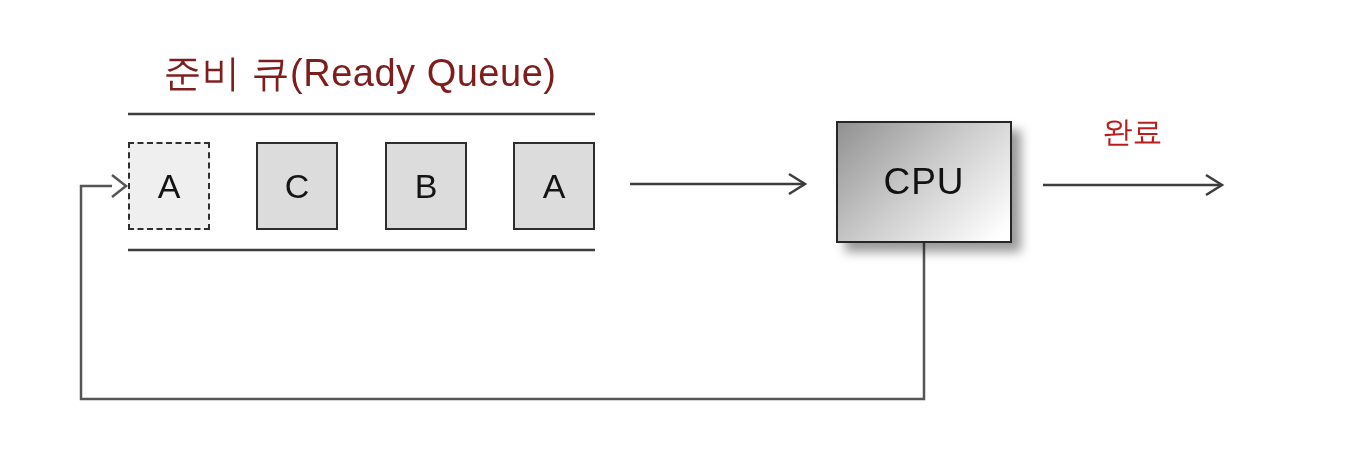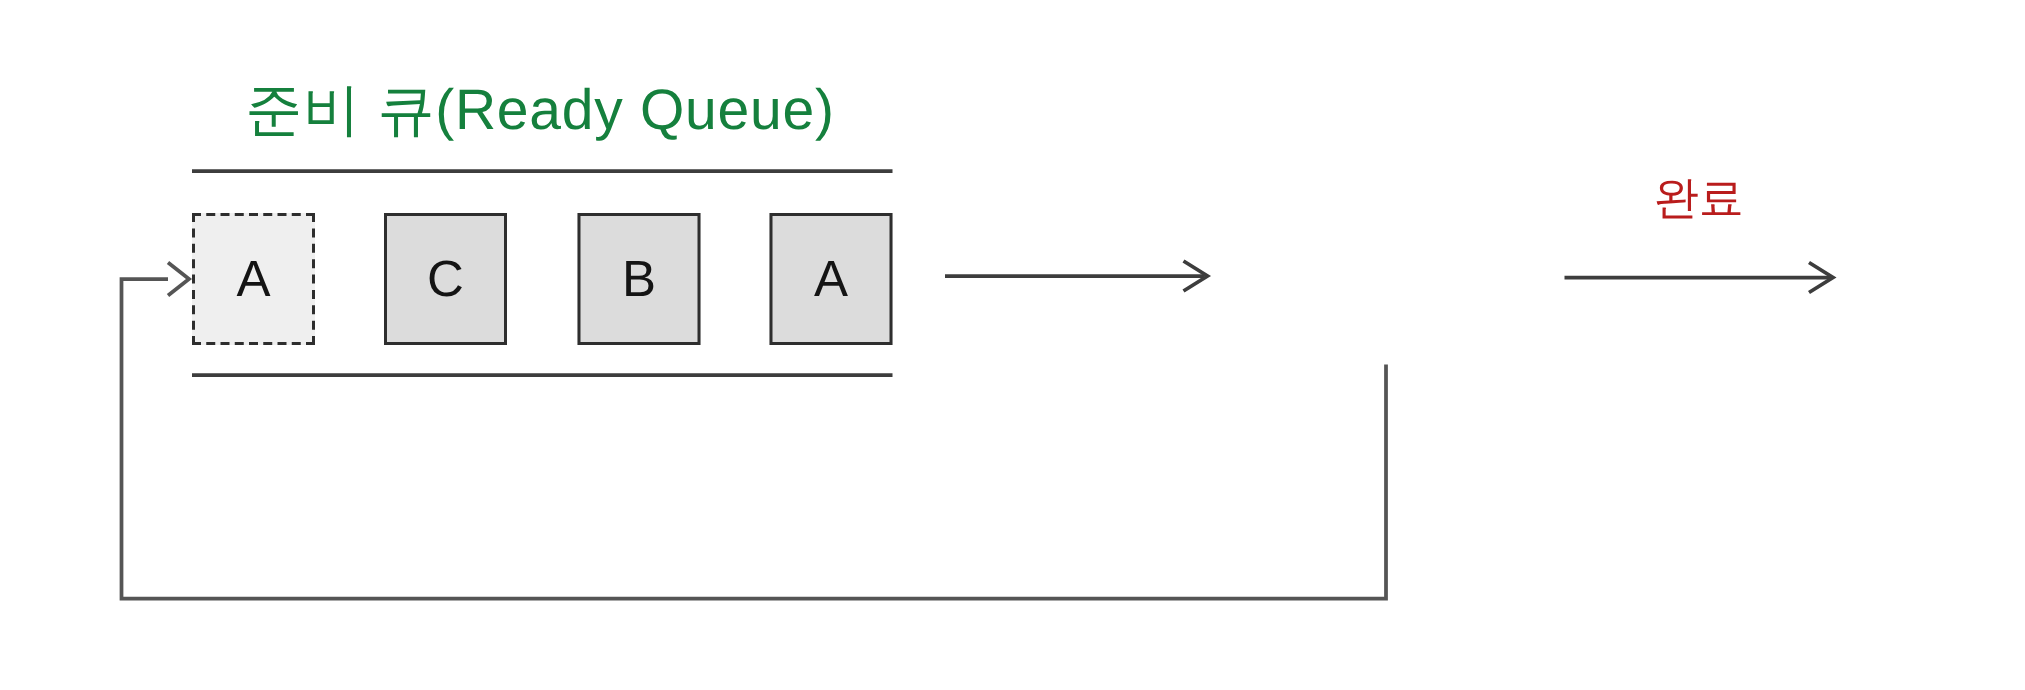--- a/index.html
+++ b/index.html
@@ -23,21 +23,21 @@
     height: 460px;
   }
   .diagram-title {
     position: absolute;
     left: 120px;
     top: 48px;
     width: 480px;
     text-align: center;
     font-size: 38px;
     font-weight: 500;
-    color: #15803d;
+    color: #7f1d1d;
     letter-spacing: 0.5px;
     white-space: nowrap;
   }
   .qbox {
     position: absolute;
     top: 142px;
     width: 82px;
     height: 88px;
     box-sizing: border-box;
     background: #dcdcdc;
@@ -115,16 +115,19 @@
   <div class="qbox box-slot1">
     <span>C</span>
   </div>
   <div class="qbox box-slot2">
     <span>B</span>
   </div>
   <div class="qbox box-slot3">
     <span>A</span>
   </div>
 
+  <div class="cpu-box">
+    <span>CPU</span>
+  </div>
 
   <div class="complete-label">완료</div>
 
 </div>
 
 </body></html>

